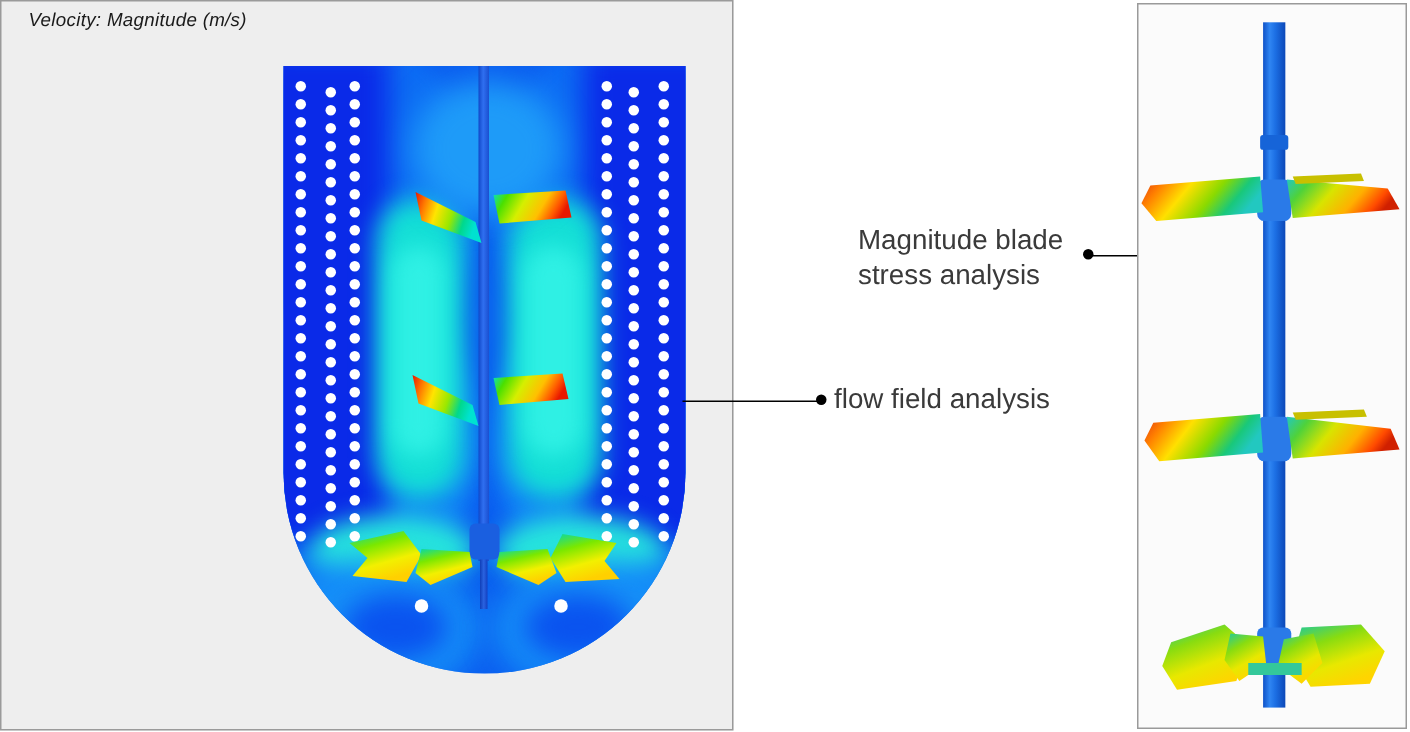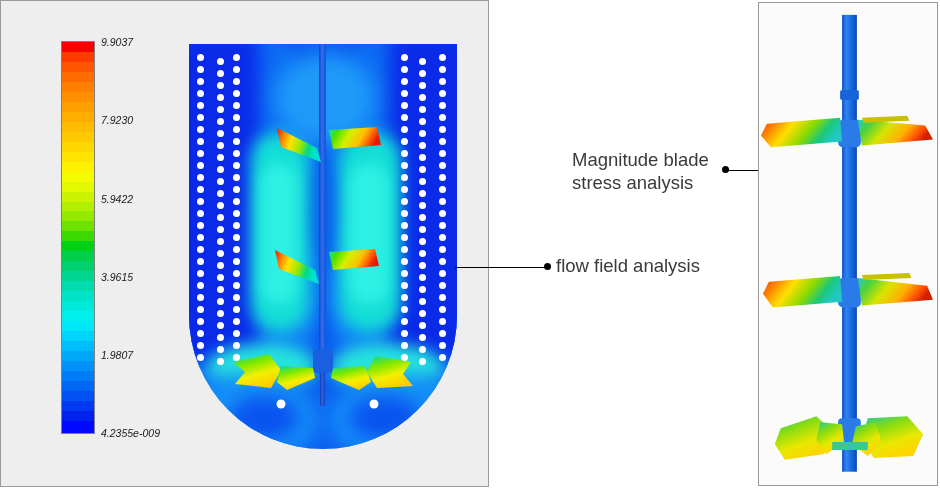--- a/index.html
+++ b/index.html
@@ -93,30 +93,22 @@
   #fea-panel{position:absolute;left:758px;top:2px;width:180px;height:484px;
              background:#fbfbfb;border:1px solid #9a9a9a;box-sizing:border-box;
              overflow:hidden;}
   #fea-svg{position:absolute;inset:0;}
 </style>
 </head>
 <body>
 
 <div id="cfd-panel">
 
-
-  <div id="colorbar-wrap">
-    <div id="colorbar"></div>
-    <div class="cb-tick" style="top:1px">9.9037</div>
-    <div class="cb-tick" style="top:79px">7.9230</div>
-    <div class="cb-tick" style="top:158px">5.9422</div>
-    <div class="cb-tick" style="top:236px">3.9615</div>
-    <div class="cb-tick" style="top:314px">1.9807</div>
-    <div class="cb-tick" style="top:392px">4.2355e-009</div>
-  </div>
+  <div id="cfd-title">Velocity: Magnitude (m/s)</div>
+
 
   <div id="vessel">
     <div id="vessel-clip">
 
       <div class="blob" style="left:-30px;top:-20px;width:160px;height:210px;background:#0d6df4;"></div>
       <div class="blob" style="left:140px;top:-20px;width:170px;height:210px;background:#0d6df4;"></div>
       <div class="blob" style="left:-20px;top:150px;width:150px;height:200px;background:#1182f6;"></div>
       <div class="blob" style="left:140px;top:150px;width:160px;height:200px;background:#1182f6;"></div>
 
       <div class="blob" style="left:-25px;top:-10px;width:95px;height:330px;background:#0a2ae8;border-radius:0;filter:blur(9px);"></div>

